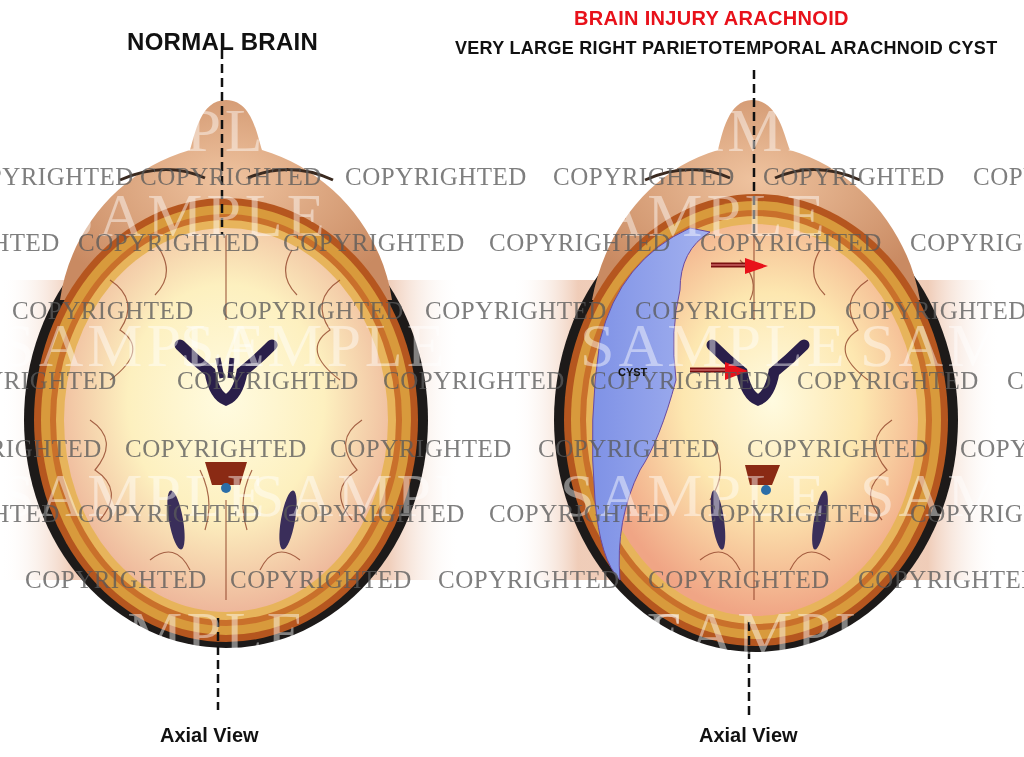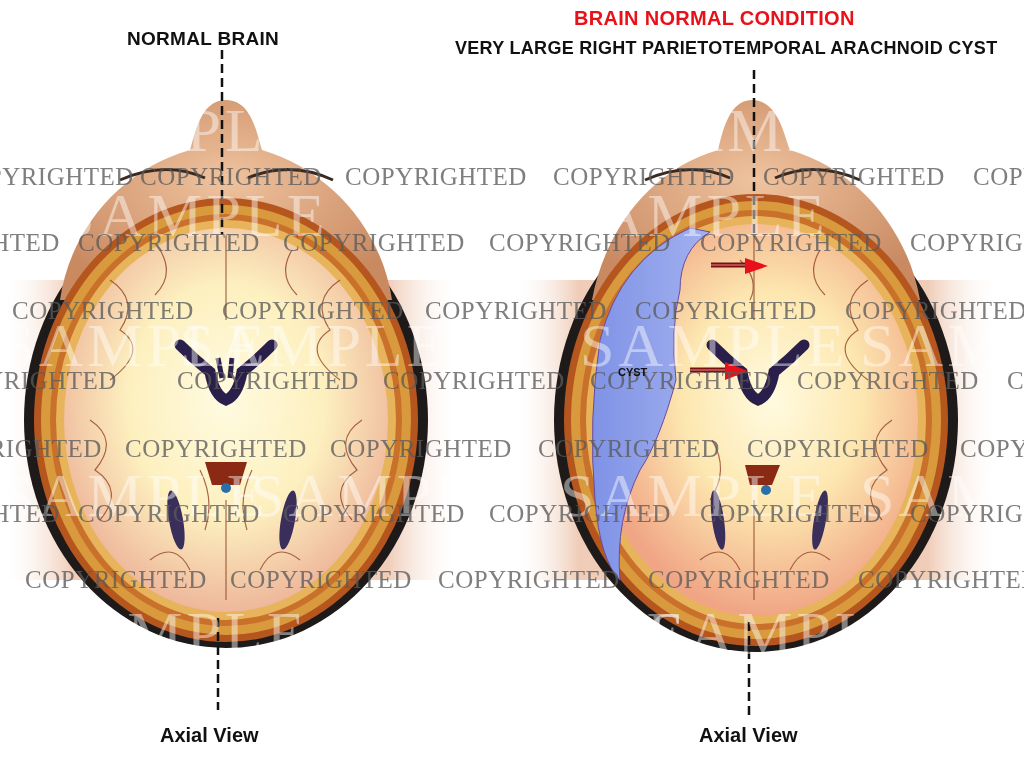--- a/index.html
+++ b/index.html
@@ -1,18 +1,18 @@
 <!DOCTYPE html>
 <html><head>
 <meta charset="utf-8">
 <style>
   html, body { margin:0; padding:0; background:#ffffff; }
   body { width:1024px; height:757px; position:relative; overflow:hidden; font-family:"Liberation Sans", sans-serif; }
   .title { position:absolute; font-weight:bold; color:#111; white-space:nowrap; letter-spacing:0.3px; }
-  .normal-title { left:127px; top:28px; font-size:19px; }
+  .normal-title { left:127px; top:28px; font-size:24px; }
   .injury-title { left:574px; top:7px; font-size:20px; color:#e8111a; }
   .injury-sub { left:455px; top:38px; font-size:18px; }
   .axial { position:absolute; top:724px; font-size:20px; font-weight:bold; color:#111; }
   .axial.l { left:160px; }
   .axial.r { left:699px; }
   svg.art { position:absolute; left:0; top:0; }
   .wm-layer { position:absolute; left:0; top:0; width:1024px; height:757px; pointer-events:none; overflow:hidden; }
   .wm { position:absolute; font-family:Liberation Serif, serif; white-space:nowrap; }
   .wm.copy { font-size:25px; color:rgba(90,90,90,0.78); letter-spacing:0.5px; }
   .wm.sample { font-size:62px; color:rgba(255,255,255,0.45); letter-spacing:4px; }
@@ -203,17 +203,17 @@
   <span class="wm copy" style="left:910px;top:500px">COPYRIGHTED</span>
 
   <span class="wm copy" style="left:25px;top:566px">COPYRIGHTED</span>
   <span class="wm copy" style="left:230px;top:566px">COPYRIGHTED</span>
   <span class="wm copy" style="left:438px;top:566px">COPYRIGHTED</span>
   <span class="wm copy" style="left:648px;top:566px">COPYRIGHTED</span>
   <span class="wm copy" style="left:858px;top:566px">COPYRIGHTED</span>
 </div>
 
 <div class="title normal-title">NORMAL BRAIN</div>
-<div class="title injury-title">BRAIN NORMAL CONDITION</div>
+<div class="title injury-title">BRAIN INJURY ARACHNOID</div>
 <div class="title injury-sub">VERY LARGE RIGHT PARIETOTEMPORAL ARACHNOID CYST</div>
 <div class="cyst-label">CYST</div>
 <div class="axial l">Axial View</div>
 <div class="axial r">Axial View</div>
 
 </body></html>

